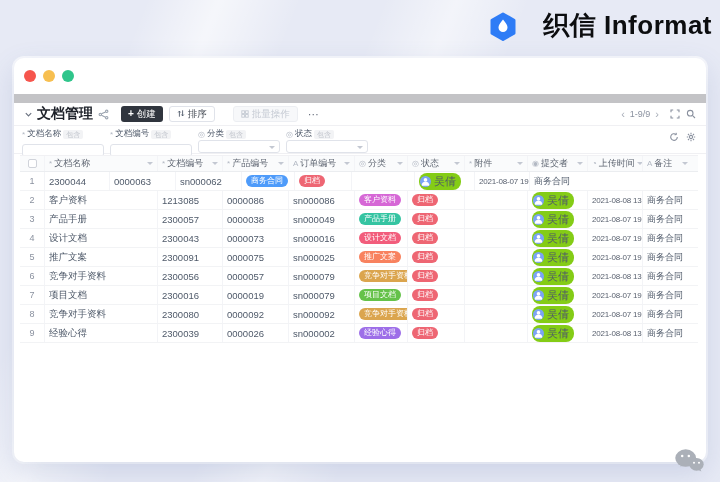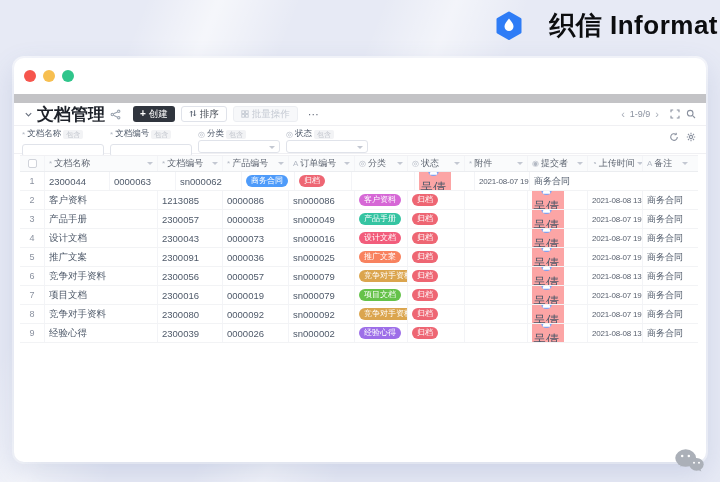--- a/index.html
+++ b/index.html
@@ -7,47 +7,47 @@
   body {
     font-family:"Liberation Sans", sans-serif;
     background:
       linear-gradient(112deg, rgba(255,255,255,0) 16%, rgba(255,255,255,.6) 24%, rgba(255,255,255,0) 33%,
                               rgba(255,255,255,0) 42%, rgba(255,255,255,.5) 50%, rgba(255,255,255,0) 58%),
       #e7eaf5;
     position:relative;
   }
 
   
-  .brand { position:absolute; top:8px; right:2px; display:flex; align-items:center; gap:24px; }
+  .brand { position:absolute; top:8px; right:8px; display:flex; align-items:flex-end; gap:24px; }
   .brand svg { width:32px; height:32px; display:block; }
   .brand-text { font-size:26px; font-weight:700; color:#0c0d0f; letter-spacing:.5px; white-space:nowrap; }
 
   
   .window {
     position:absolute; left:14px; top:58px; width:692px; height:404px;
     background:#fff; border-radius:10px;
     box-shadow:0 10px 28px rgba(80,100,160,.18), 0 0 0 2px rgba(255,255,255,.65);
     overflow:hidden;
   }
   .traffic { position:absolute; top:12px; left:10px; display:flex; gap:7px; }
   .dot { width:12px; height:12px; border-radius:50%; }
   .dot-red{ background:#f6554d; } .dot-yellow{ background:#f7bf50; } .dot-green{ background:#2fc58b; }
   .gray-strip { position:absolute; top:36px; left:0; right:0; height:9px; background:#c3c3c6; }
 
   
   .toolbar { position:absolute; top:45px; left:0; right:0; height:23px; display:flex; align-items:center;
              padding:0 10px; border-bottom:1px solid #f0f0f3; }
   .tb-caret svg, .tb-share svg { display:block; }
-  .tb-title { font-size:17px; font-weight:700; color:#1d2129; margin:0 5px 0 4px; white-space:nowrap; }
+  .tb-title { font-size:14px; font-weight:700; color:#1d2129; margin:0 5px 0 4px; white-space:nowrap; }
   .btn { height:16px; display:inline-flex; align-items:center; gap:3px; padding:0 7px; border-radius:3px;
          font-size:9.5px; white-space:nowrap; cursor:pointer; }
   .btn-dark { background:#30353e; color:#fff; margin-left:12px; }
   .btn-dark .plus { font-size:10px; font-weight:700; line-height:1; }
   .btn-plain { background:#fff; border:1px solid #e0e3ea; color:#3d434d; margin-left:6px; }
-  .btn-disabled { background:#f7f8fa; border:1px solid #eceef2; color:#c4c9d2; margin-left:6px; }
+  .btn-disabled { background:#f7f8fa; border:1px solid #eceef2; color:#c4c9d2; margin-left:18px; }
   .more-btn { margin-left:10px; color:#6b7280; font-size:11px; cursor:pointer; }
   .pager { margin-left:auto; display:flex; align-items:center; gap:5px; color:#8a919f; font-size:9px; }
   .pg-arrow { font-size:11px; line-height:1; color:#a7adb8; cursor:pointer; }
   .pg-icons { display:flex; gap:6px; margin-left:6px; }
   .icon-btn { cursor:pointer; display:flex; align-items:center; }
 
   
   .filters { position:absolute; top:69px; left:0; right:0; height:27px; border-bottom:1px solid #f0f0f3;
              display:flex; align-items:flex-start; padding:2px 0 0 8px; gap:6px; }
   .fgroup { width:82px; }
@@ -76,22 +76,22 @@
   .num-col { width:25px; display:flex; align-items:center; justify-content:center;
              border-right:1px solid #f3f4f7; height:100%; }
   .checkbox { width:9px; height:9px; border:1px solid #d0d3da; border-radius:2px; background:#fff; cursor:pointer; }
   .tr { height:19px; display:flex; align-items:center; border-bottom:1px solid #f2f3f5; background:#fff; }
   .td { font-size:9.5px; color:#4e5969; }
   .row-num { font-size:9px; color:#8a919f; }
   .col-0{width:113px;} .col-1{width:65px;} .col-2{width:66px;} .col-3{width:66px;}
   .col-4{width:53px;} .col-5{width:57px;} .col-6{width:63px;} .col-7{width:60px;}
   .col-8{width:55px;} .col-9{width:49px; border-right:none;}
   .pill { display:inline-block; padding:1.5px 5px; border-radius:8px; color:#fff; font-size:8px; line-height:1.15; }
-  .chip { display:inline-flex; align-items:center; gap:3px; background:#fca5a5; border-radius:8px;
-          padding:1px 5px 1px 1px; font-size:13px; color:#4e5969;flex-direction:column; }
+  .chip { display:inline-flex; align-items:center; gap:3px; background:#84cc16; border-radius:8px;
+          padding:1px 5px 1px 1px; font-size:11px; color:#4e5969; }
   .avatar { width:11px; height:11px; border-radius:50%; background:#7ba3f5; display:flex;
             align-items:center; justify-content:center; overflow:hidden; }
   .c-time { font-size:8px; letter-spacing:-.2px; color:#5a6270; }
   .c-remark { font-size:9px; }
 
   
   .watermark { position:absolute; right:16px; bottom:8px; display:flex; align-items:center; gap:9px;
                color:#abb0b8; font-size:21px; letter-spacing:2px; z-index:5; }
   .watermark svg { display:block; }
 </style>
@@ -391,21 +391,21 @@
     </div>
     <div class="td col-8 c-time">2021-08-07 19:27:14</div>
     <div class="td col-9 c-remark">商务合同</div>
   </div>
         <div class="tr">
     <div class="num-col">
             <span class="row-num">5</span>
           </div>
     <div class="td col-0">推广文案</div>
     <div class="td col-1">2300091</div>
-    <div class="td col-2">0000036</div>
+    <div class="td col-2">0000075</div>
     <div class="td col-3">sn000025</div>
     <div class="td col-4">
             <span class="pill" style="background: rgb(248, 130, 95);">推广文案</span>
           </div>
     <div class="td col-5">
             <span class="pill" style="background: rgb(238, 102, 115);">归档</span>
           </div>
     <div class="td col-6"></div>
     <div class="td col-7">
       <span class="chip">

